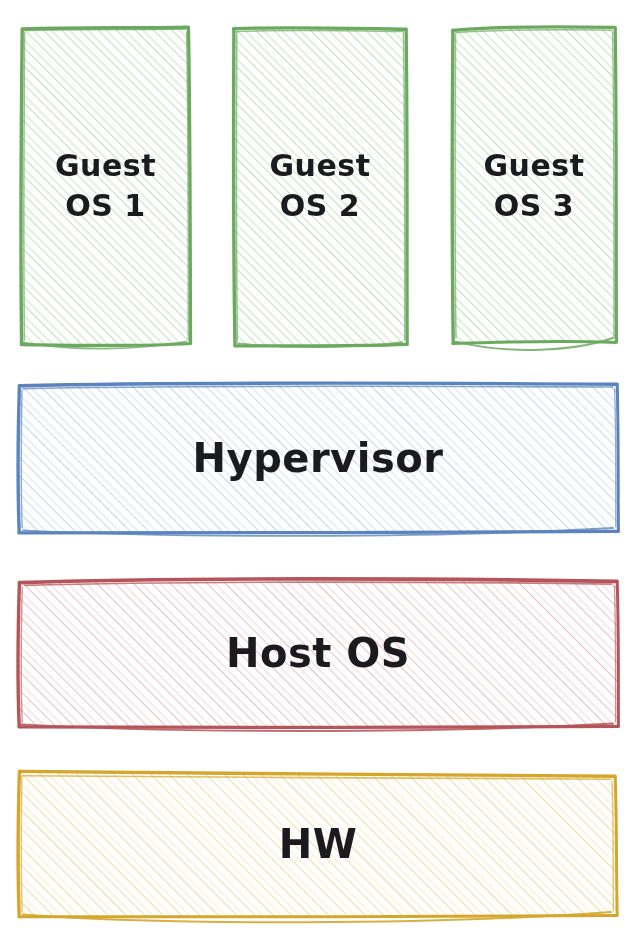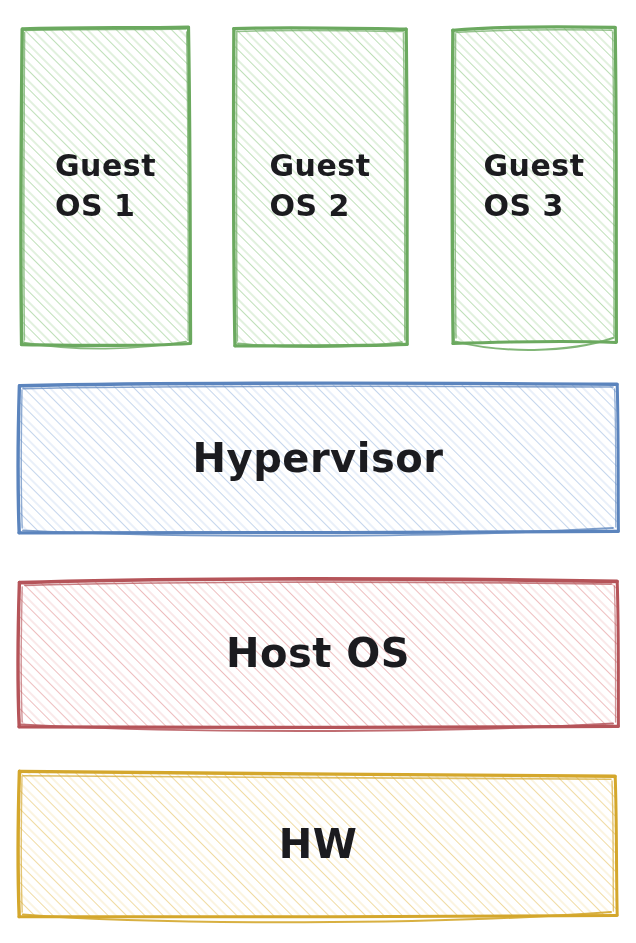--- a/index.html
+++ b/index.html
@@ -32,20 +32,21 @@
   }
   .node-label {
     position: absolute;
     left: 0; top: 0;
     width: 100%;
     height: 100%;
     display: flex;
     flex-direction: column;
     align-items: center;
     justify-content: center;
+    text-align: center;
     color: #1b1b1f;
     font-family: "DejaVu Sans", sans-serif;
     font-weight: bold;
     font-size: 30px;
     line-height: 1.32;
     letter-spacing: 0.5px;
     white-space: pre-line;
     user-select: none;
     pointer-events: none;
   }

